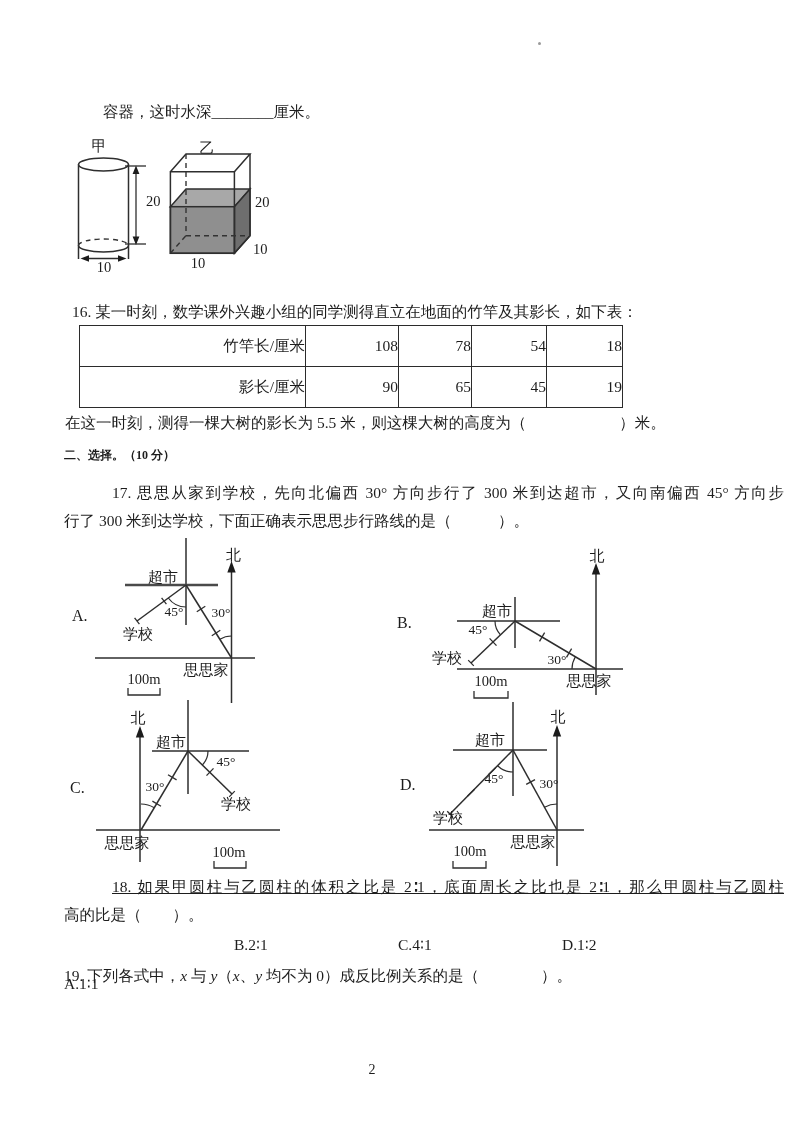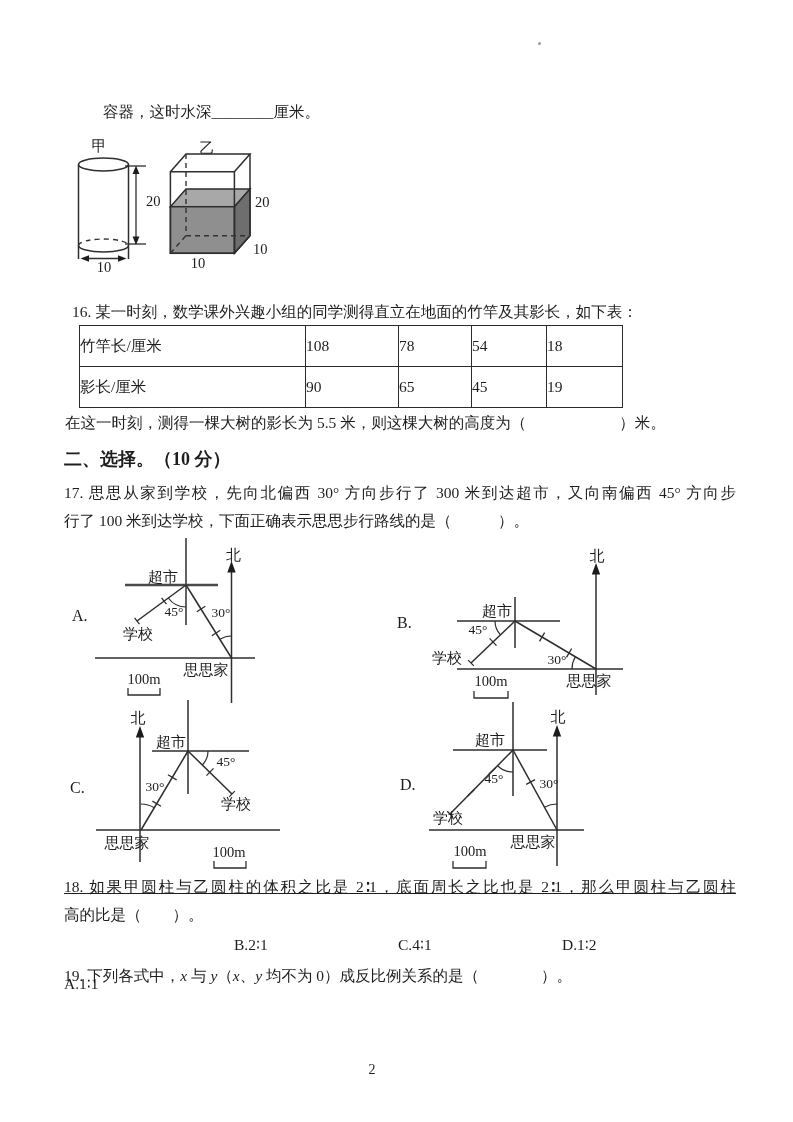--- a/index.html
+++ b/index.html
@@ -1,24 +1,24 @@
 <!DOCTYPE html>
 <html><head>
 <meta charset="utf-8">
 <style>
   html,body{margin:0;padding:0;background:#fff;}
   .page{position:relative;width:793px;height:1122px;background:#ffffff;overflow:hidden;
         font-family:"Liberation Serif","DejaVu Serif",serif;color:#1d1d1d;}
   .abs{position:absolute;}
   .txt{font-size:15.5px;white-space:nowrap;color:#1d1d1d;}
-  .just{width:672px;white-space:normal;text-align:justify;text-align-last:justify;}
-  .bold{font-weight:bold;font-size:18px;}
+  .just{width:672px;white-space:normal;text-align:justify;text-align-last:justify;margin-left:48px;}
+  .bold{font-weight:bold;font-size:12px;}
   .it{font-style:italic;}
   table.shadow-table{border-collapse:collapse;table-layout:fixed;}
-  table.shadow-table td{border:1.6px solid #2b2b2b;text-align:left;vertical-align:middle;
+  table.shadow-table td{border:1.6px solid #2b2b2b;text-align:right;vertical-align:middle;
         font-size:15.5px;height:40px;padding:0;}
   svg text{font-family:"Liberation Serif","DejaVu Serif",serif;fill:#1c1c1c;}
   .t15{font-size:15px;}
   .t16{font-size:16px;}
   .t13{font-size:13.5px;}
   .t14{font-size:14.5px;}
   .stroke{stroke:#2e2e2e;stroke-width:1.5;fill:none;}
   .thin{stroke:#2e2e2e;stroke-width:1.3;fill:none;}
   .thick{stroke:#4a4a4a;stroke-width:2.6;fill:none;}
   .dash{stroke:#333;stroke-width:1.4;fill:none;stroke-dasharray:5 4;}
@@ -99,21 +99,21 @@
       <td>19</td>
     </tr>
   </tbody>
     </table>
 
   <div class="abs txt" style="left:65px;top:413px;">在这一时刻，测得一棵大树的影长为 5.5 米，则这棵大树的高度为（　　　　　　）米。</div>
 
   <div class="abs txt bold" style="left:64px;top:447px;">二、选择。（10 分）</div>
 
   <div class="abs txt just" style="left:64px;top:483px;">17. 思思从家到学校，先向北偏西 30° 方向步行了 300 米到达超市，又向南偏西 45° 方向步</div>
-  <div class="abs txt" style="left:64px;top:511px;">行了 100 米到达学校，下面正确表示思思步行路线的是（　　　）。</div>
+  <div class="abs txt" style="left:64px;top:511px;">行了 300 米到达学校，下面正确表示思思步行路线的是（　　　）。</div>
 
   <svg class="abs" style="left:0;top:530px;" width="793" height="345" viewBox="0 530 793 345">
 
     <g>
       <text class="t16" x="72" y="621">A.</text>
       <path class="stroke" d="M186 538 V625"></path>
       <path class="thick" d="M125 585 H218"></path>
       <path class="stroke" d="M231.5 703 V566"></path>
       <polygon class="fillhead" points="231.5,561 227.3,572.5 235.7,572.5"></polygon>
       <path class="stroke" d="M95 658 H255"></path>

